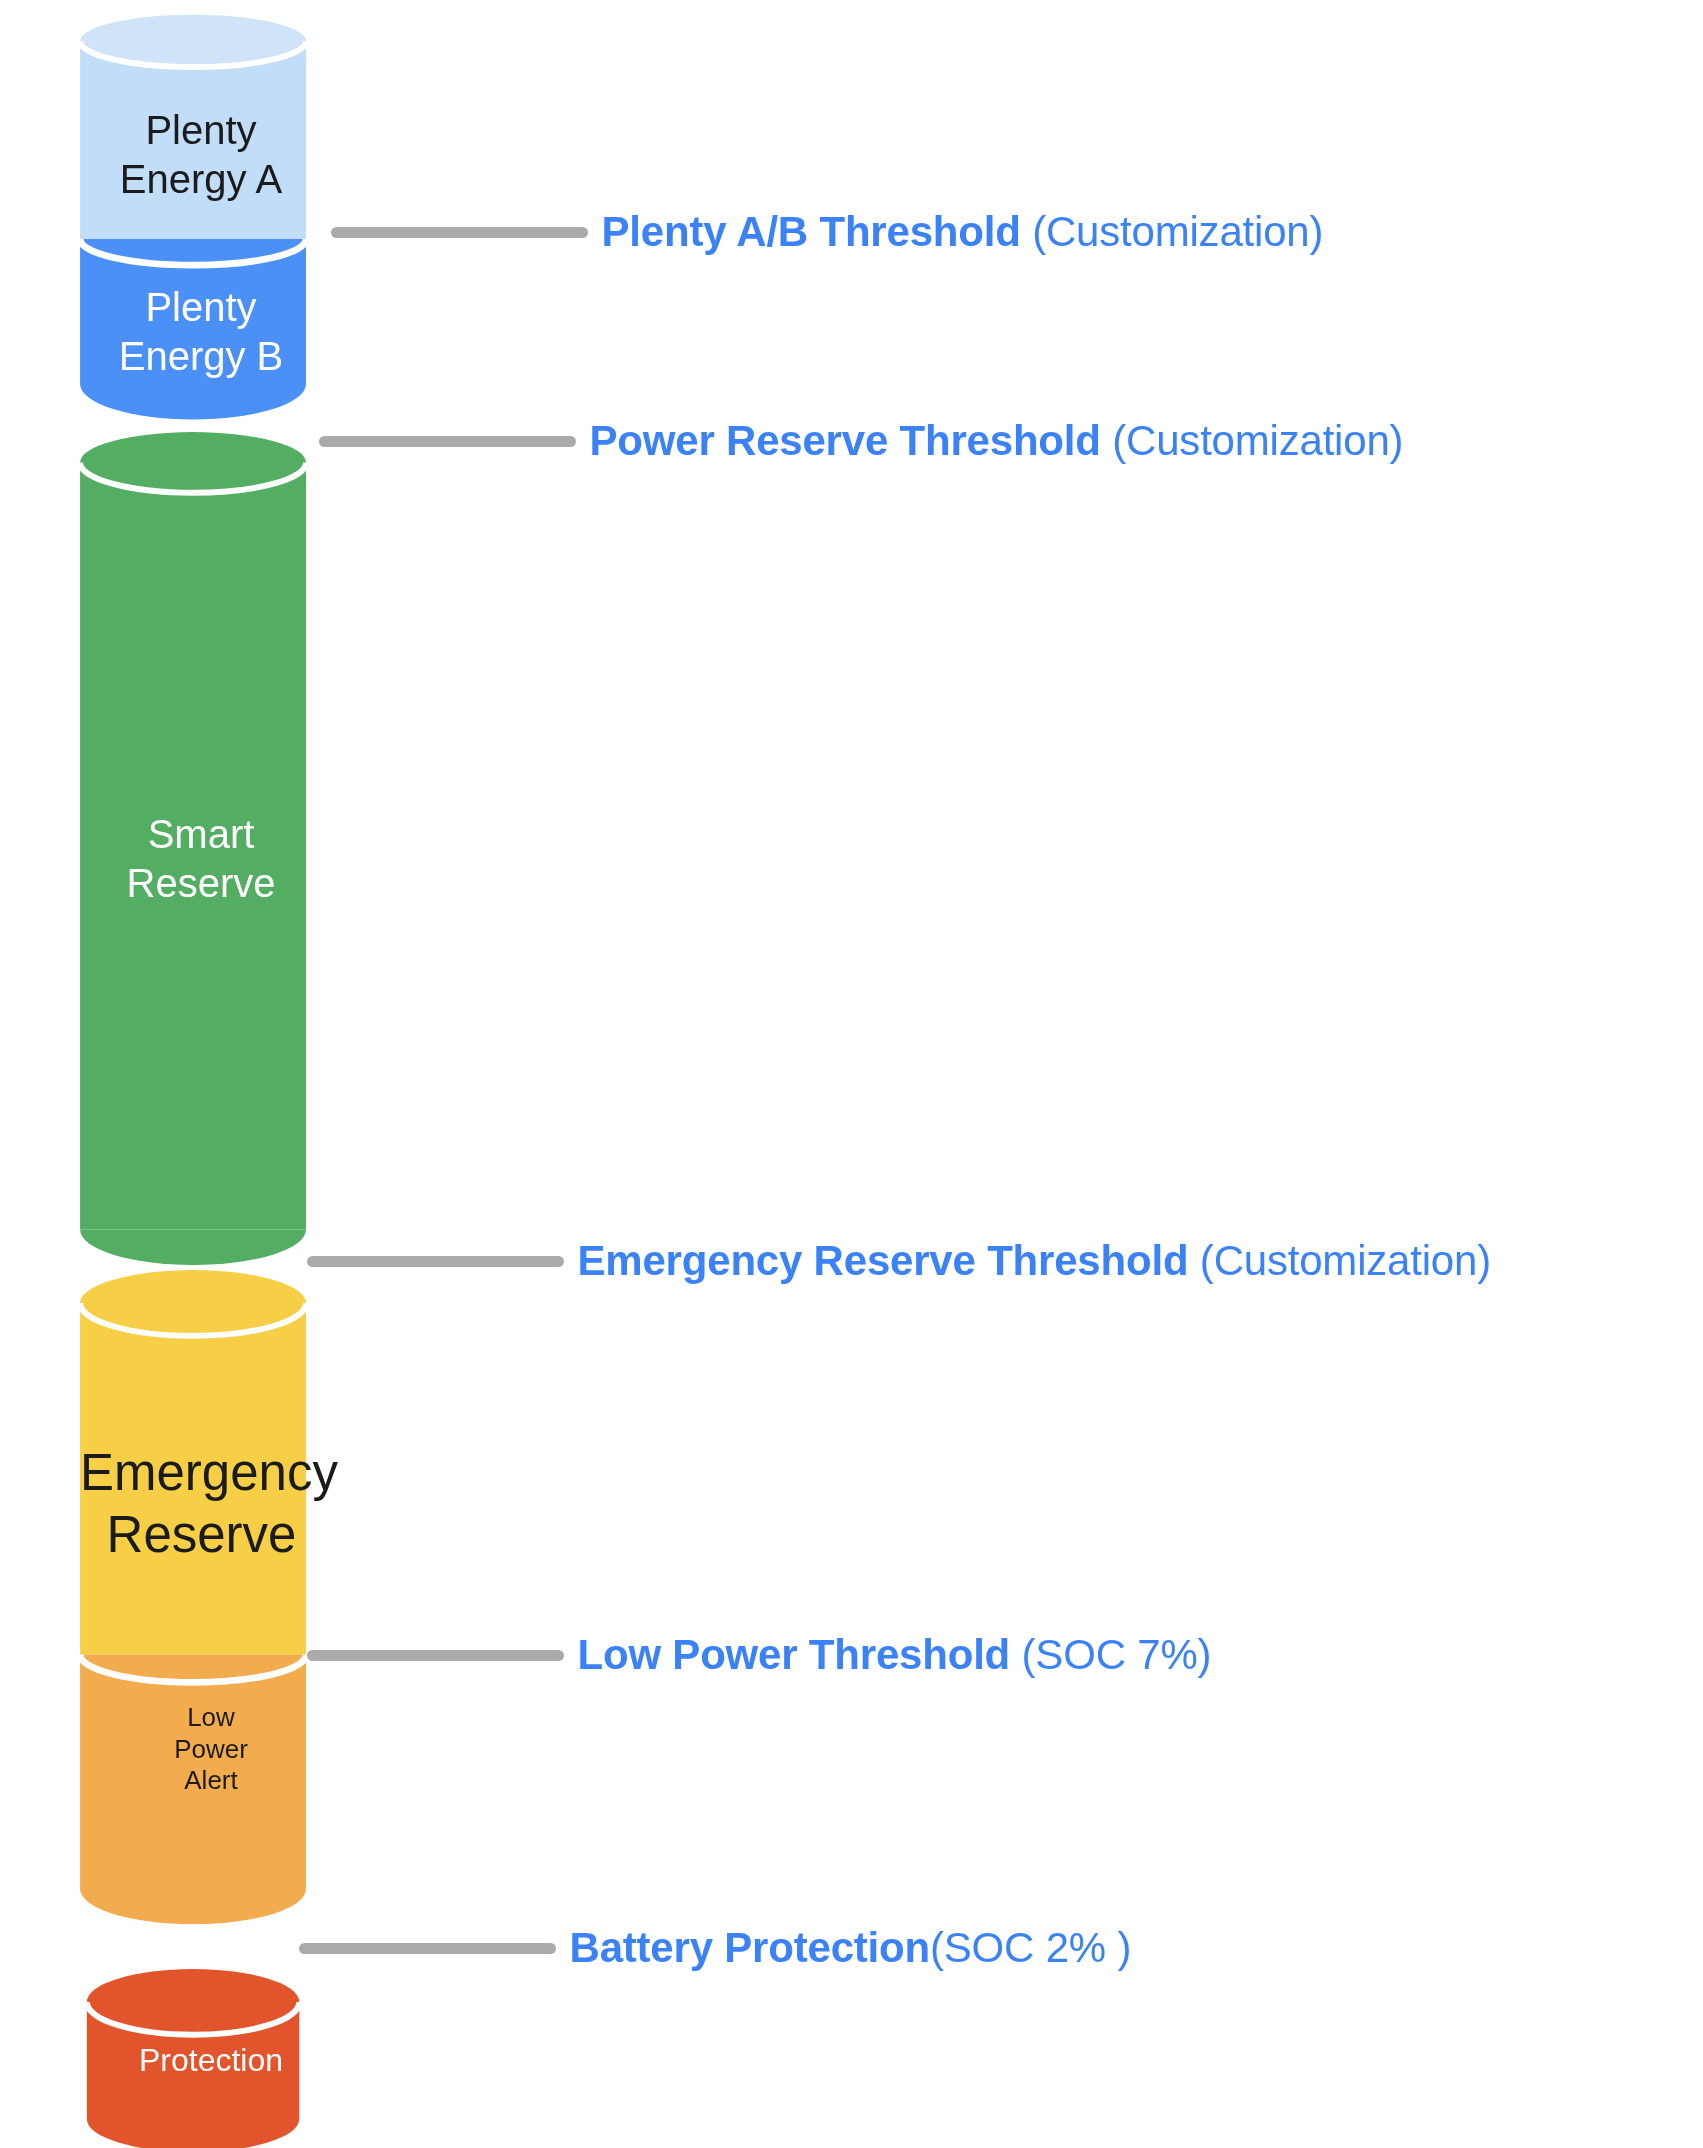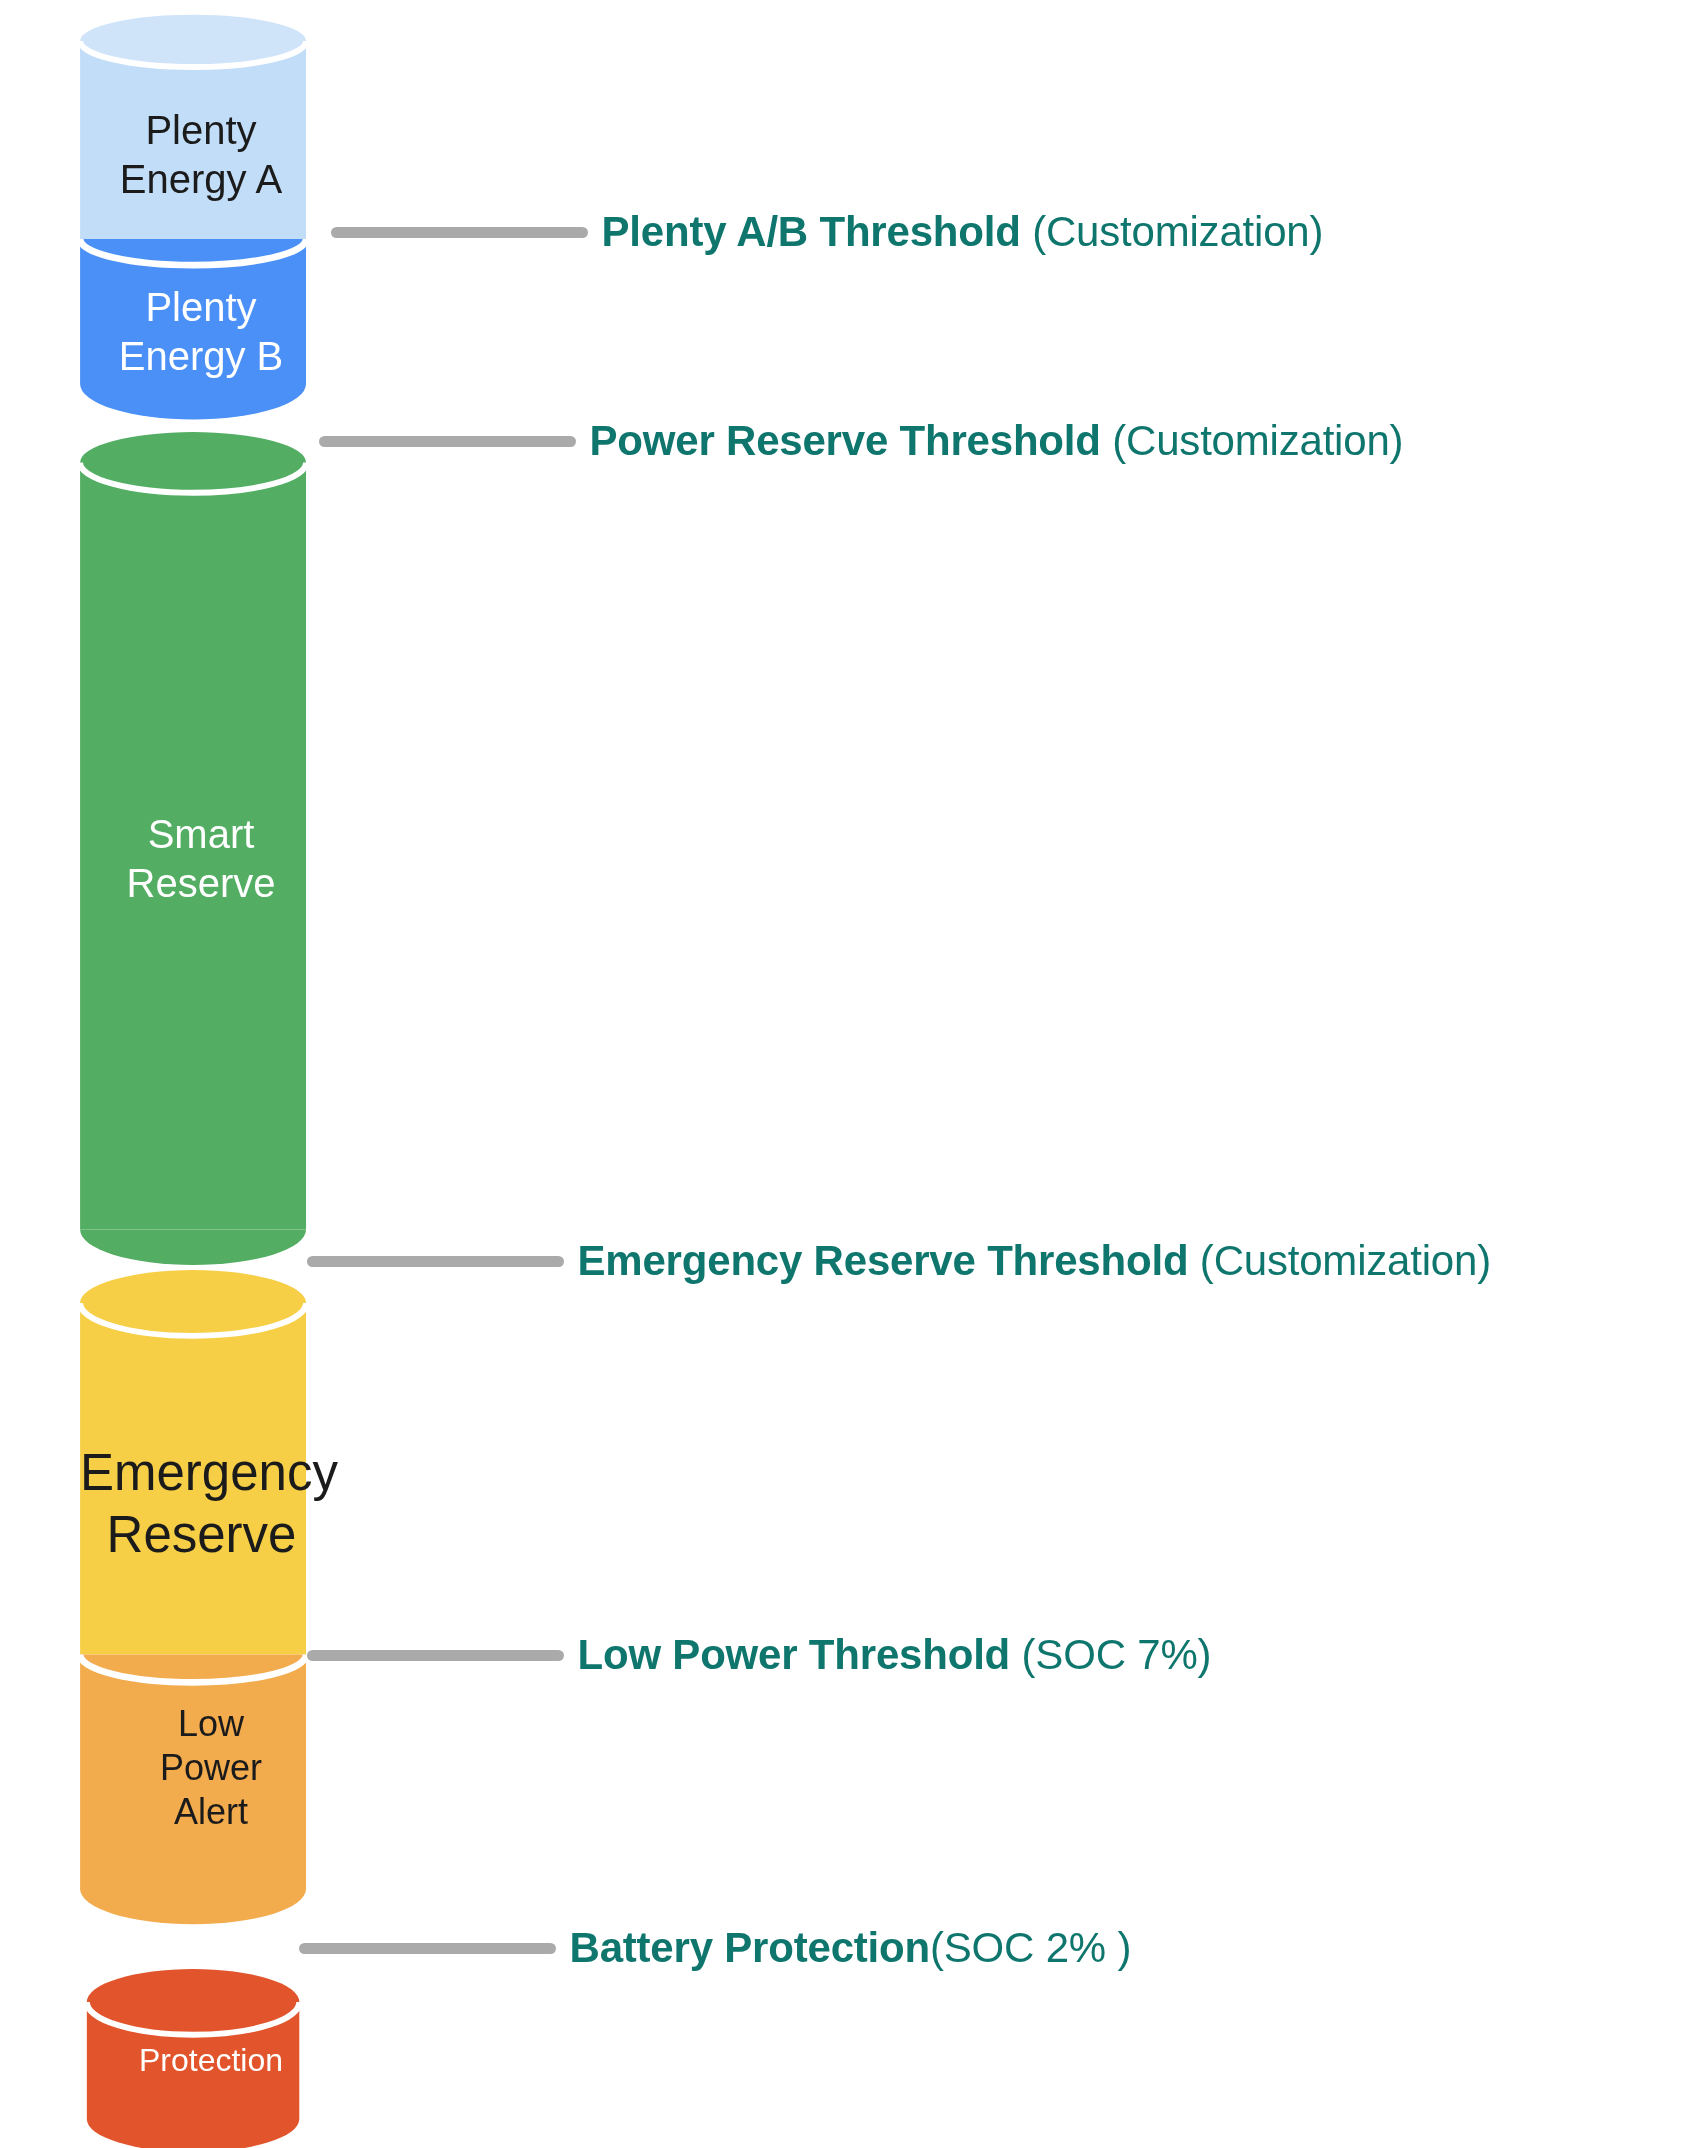--- a/index.html
+++ b/index.html
@@ -48,21 +48,21 @@
     height: 0;
   }
   .leader {
     height: 11px;
     background: #aaaaaa;
     border-radius: 5.9px;
     flex: 0 0 auto;
   }
   .callout-text {
     margin-left: 13.5px;
-    color: #0f766e;
+    color: #3b82f6;
     white-space: nowrap;
     font-size: 42px;
     letter-spacing: -0.2px;
   }
   .callout-text .bold { font-weight: 700; }
   .callout-text .reg  { font-weight: 400; }
 </style>
 </head>
 <body>
 
@@ -117,21 +117,21 @@
 
   <div class="seg-label light" style="left:80px; top:283px; width:226px; font-size:40px;">Plenty
 Energy B</div>
 
   <div class="seg-label light" style="left:80px; top:810px; width:226px; font-size:40px;">Smart
 Reserve</div>
 
   <div class="seg-label dark" style="left:72px; top:1442px; width:243px; font-size:51px;">Emergency
 Reserve</div>
 
-  <div class="seg-label dark" style="left:80px; top:1702px; width:246px; font-size:36px;">Low
+  <div class="seg-label dark" style="left:80px; top:1702px; width:246px; font-size:26px;">Low
 Power
 Alert</div>
 
   <div class="seg-label light" style="left:90px; top:2041px; width:226px; font-size:32px;">Protection</div>
 
   <div class="callout" style="left:331px; top:232px;">
     <div class="leader" style="width:257px;"></div>
     <div class="callout-text">
       <span class="bold">Plenty A/B Threshold</span><span>&nbsp;</span><span class="reg">(Customization)</span>
     </div>

